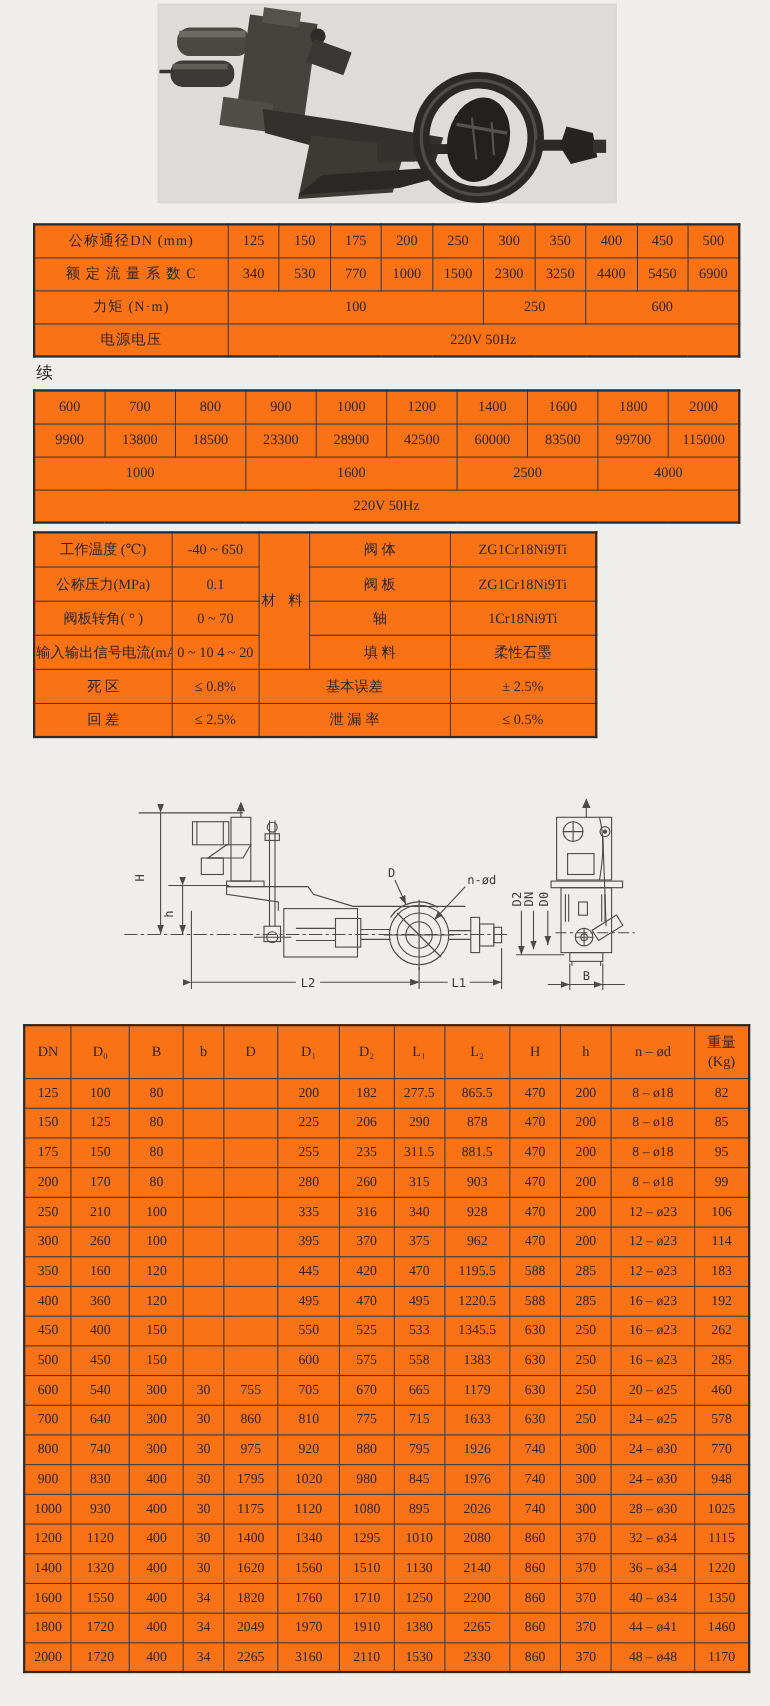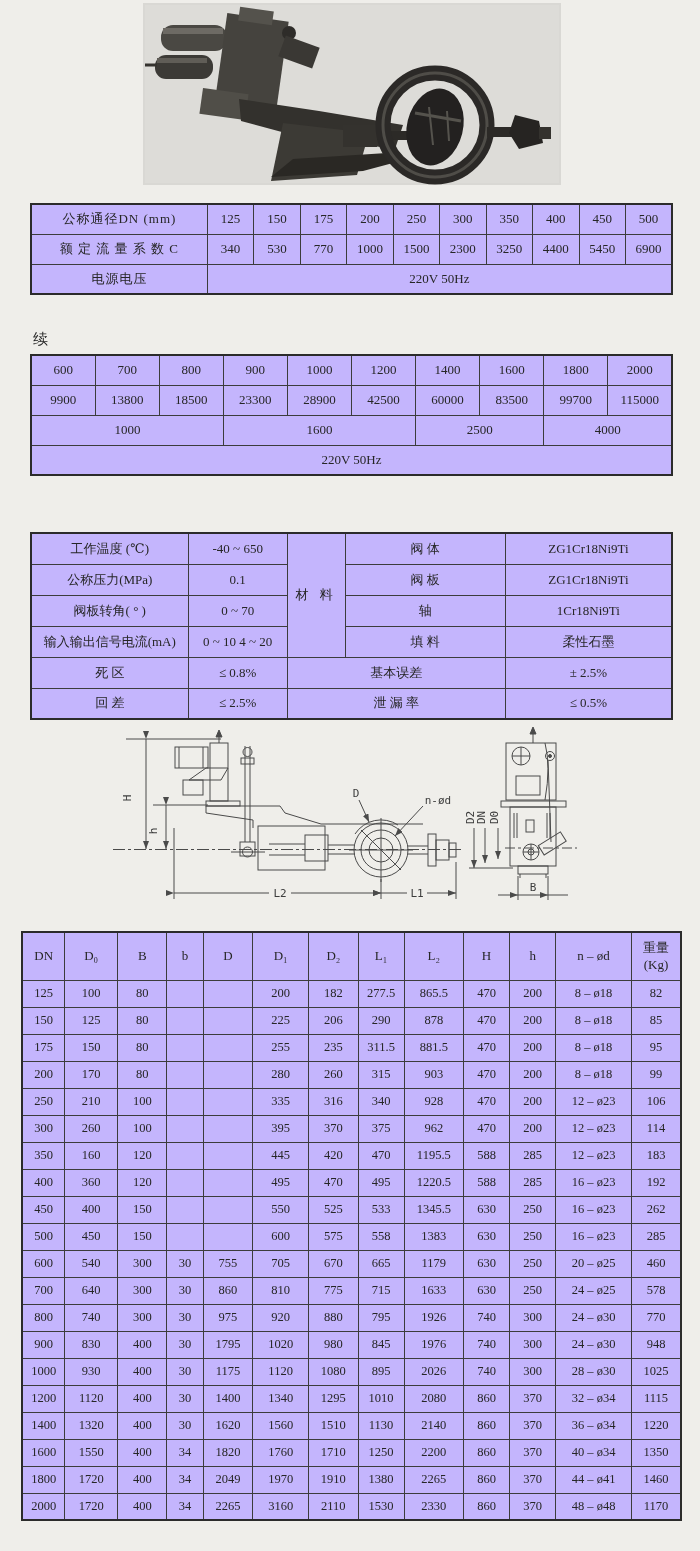--- a/index.html
+++ b/index.html
@@ -4,40 +4,40 @@
 <style>
   *{box-sizing:border-box;margin:0;padding:0}
   html,body{width:700px;height:1551px}
   body{
     position:relative;
     background:#efeeea;
     font-family:"Liberation Serif","DejaVu Serif",serif;
     color:#262626;
   }
   .abs{position:absolute}
-  table{border-collapse:collapse;table-layout:fixed;width:100%;background:#c4b5fd}
+  table{border-collapse:collapse;table-layout:fixed;width:100%;background:#f97316}
   td,th{
     border:1px solid #3c3c3c;
     text-align:center;vertical-align:middle;
     font-size:13px;font-weight:normal;
     overflow:hidden;white-space:nowrap;
     padding:0 1px;
   }
   table.outer{border:2px solid #2b2b2b}
   
   #t1-wrap{left:30px;top:203px;width:643px}
   #t1 td{height:30px}
   #t1 td.lbl{letter-spacing:1px}
   
   #cont{left:33px;top:330px;font-size:15px}
   
   #t2-wrap{left:30px;top:354px;width:643px}
   #t2 td{height:30px}
   
-  #t3-wrap{left:30px;top:532px;width:643px}
+  #t3-wrap{left:30px;top:483px;width:513px}
   #t3 td{height:31px}
   #t3 td.mat{letter-spacing:4px}
   
   #diagram{left:93px;top:716px;width:520px;height:212px}
   #diagram text{font-family:"DejaVu Sans Mono","Liberation Mono",monospace;font-size:11px;fill:#3c3c3c}
   
   #photo{left:143px;top:3px;width:418px;height:182px}
   
   #t4-wrap{left:21px;top:931px;width:661px}
   #t4 th{height:48px;white-space:pre-line}
@@ -127,20 +127,26 @@
           <td>340</td>
           <td>530</td>
           <td>770</td>
           <td>1000</td>
           <td>1500</td>
           <td>2300</td>
           <td>3250</td>
           <td>4400</td>
           <td>5450</td>
           <td>6900</td>
+        </tr>
+        <tr>
+          <td class="lbl">力矩 (N·m)</td>
+          <td colspan="5">100</td>
+          <td colspan="2">250</td>
+          <td colspan="3">600</td>
         </tr>
         <tr>
           <td class="lbl">电源电压</td>
           <td colspan="10">220V  50Hz</td>
         </tr>
       </tbody>
   </table>
 </div>
 
 <div class="abs" id="cont">续</div>

